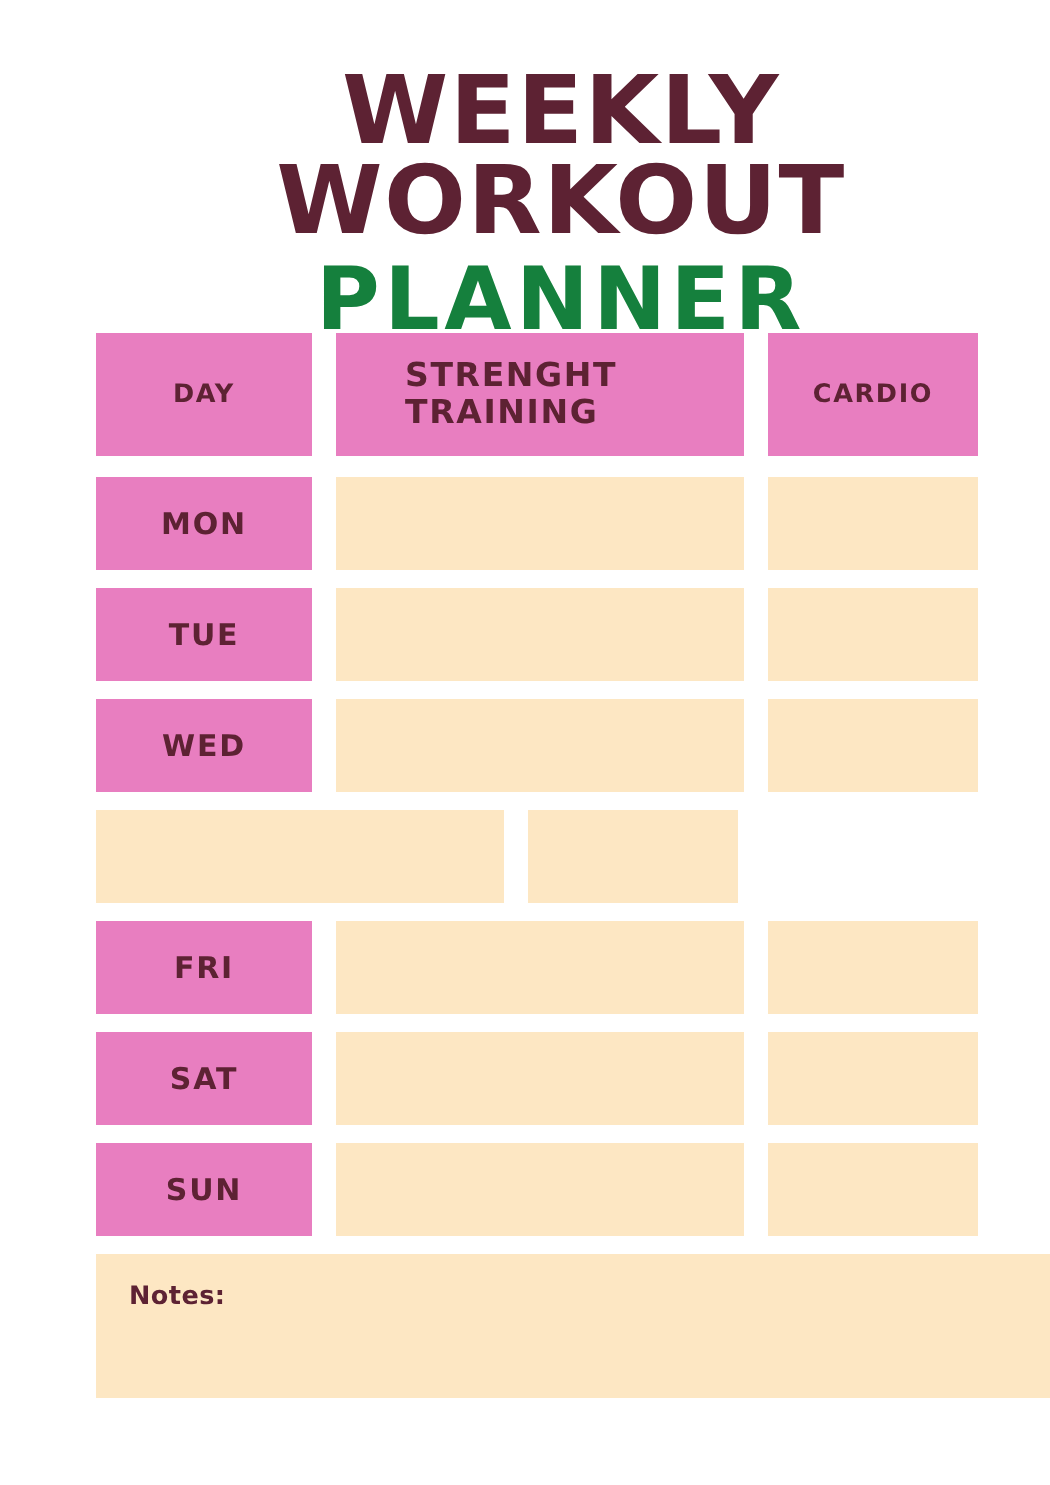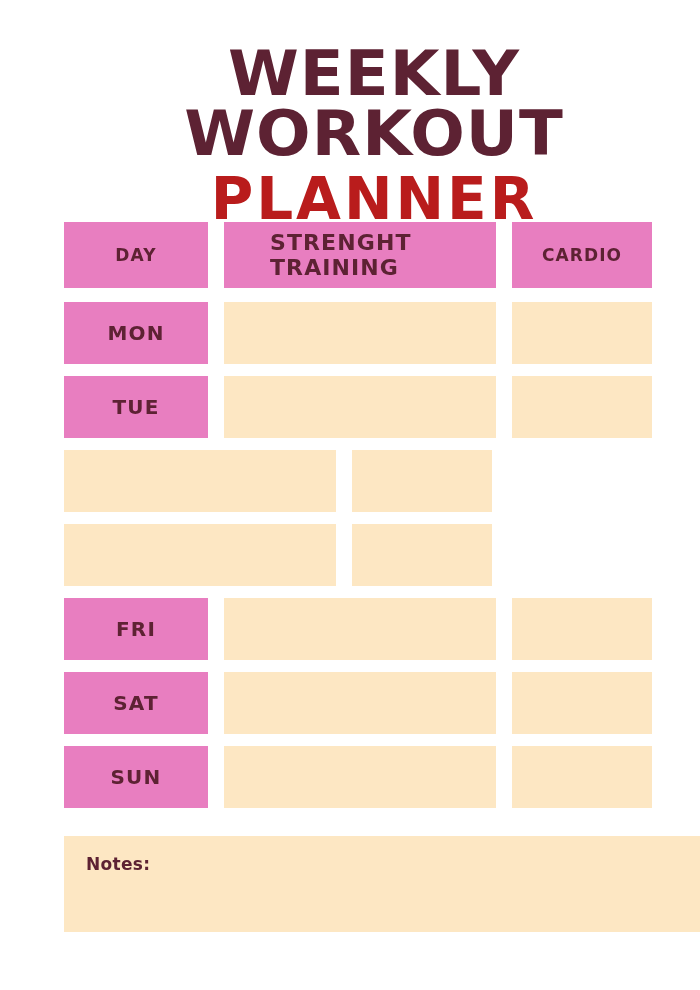--- a/index.html
+++ b/index.html
@@ -35,39 +35,39 @@
     text-transform: uppercase;
     margin: 0;
     transform: scaleX(1.02);
   }
   .title-line2 {
     font-family: "DejaVu Sans", sans-serif;
     font-weight: 700;
     font-size: 58px;
     line-height: 1.0;
     letter-spacing: 3px;
-    color: #b91c1c;
+    color: #15803d;
     text-transform: uppercase;
     margin: 6px 0 0 0;
   }
 
   
   .table {
     position: absolute;
     left: 64px;
     top: 222px;
     width: 572px;
   }
   .row {
     display: flex;
     gap: 16px;
     margin-bottom: 12px;
     height: 62px;
   }
-  .row.header-row { height: 66px; margin-bottom: 14px; }
+  .row.header-row { height: 82px; margin-bottom: 14px; }
 
   .cell {
     display: flex;
     align-items: center;
     justify-content: center;
   }
   .col-day   { width: 144px; flex: 0 0 144px; }
   .col-str   { width: 272px; flex: 0 0 272px; }
   .col-cardio{ width: 140px; flex: 0 0 140px; }
 
@@ -147,20 +147,23 @@
 
     <div class="row">
       <div class="cell col-day pink">
         <span class="day-label">TUE</span>
       </div>
       <div class="cell col-str cream"></div>
       <div class="cell col-cardio cream"></div>
     </div>
 
     <div class="row">
+      <div class="cell col-day pink">
+        <span class="day-label">WED</span>
+      </div>
       <div class="cell col-str cream"></div>
       <div class="cell col-cardio cream"></div>
     </div>
 
     <div class="row">
       <div class="cell col-str cream"></div>
       <div class="cell col-cardio cream"></div>
     </div>
 
     <div class="row">

